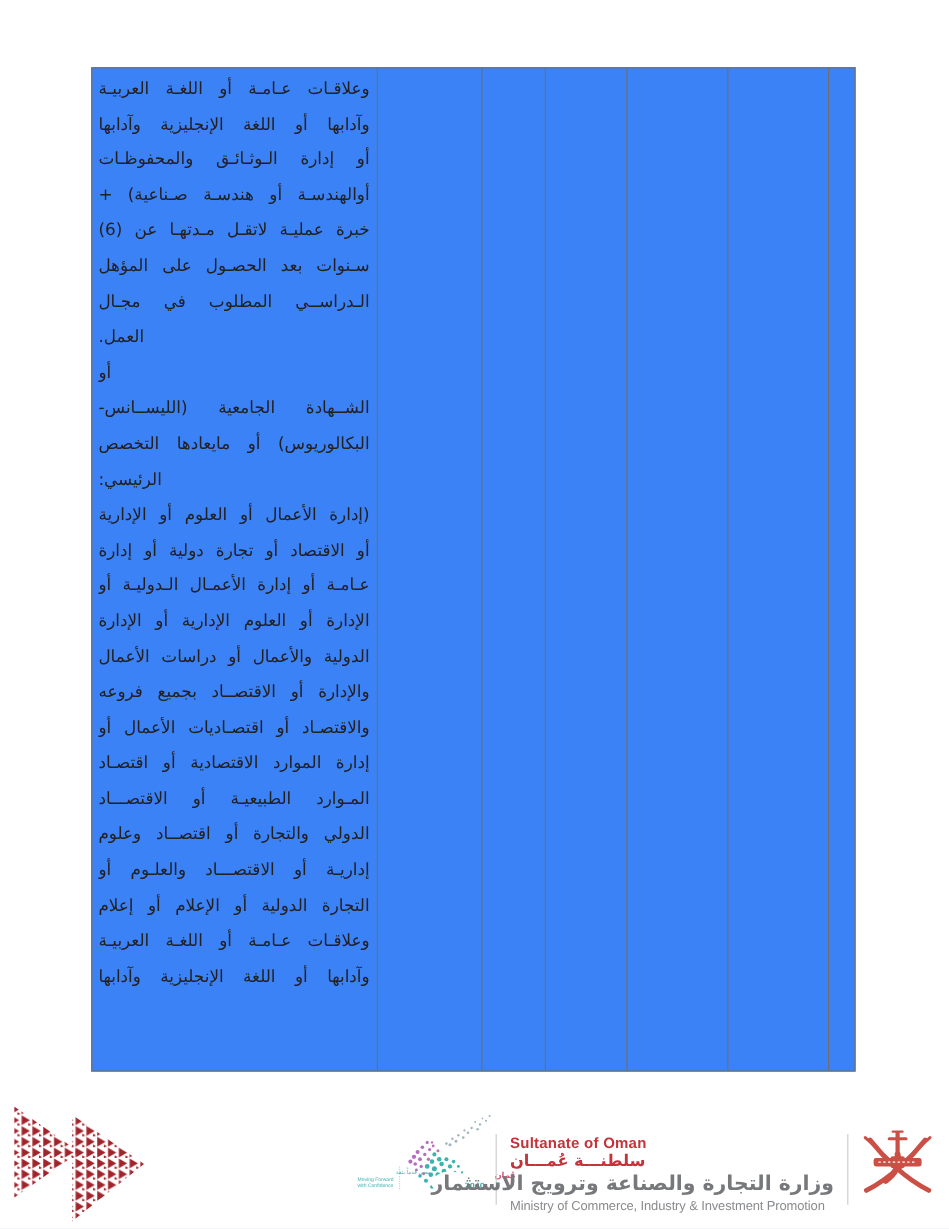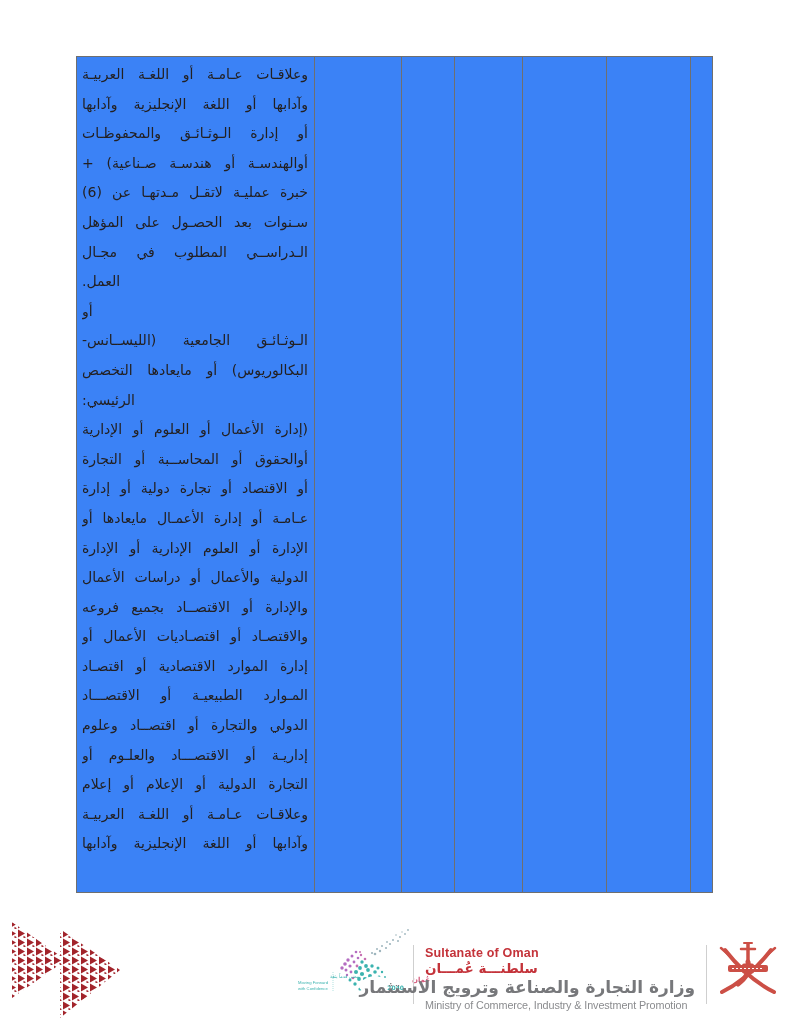--- a/index.html
+++ b/index.html
@@ -65,27 +65,26 @@
     <div class="cell req-cell">
         <div class="tline just">وعلاقـات عـامـة أو اللغـة العربيـة</div>
         <div class="tline just">وآدابها أو اللغة الإنجليزية وآدابها</div>
         <div class="tline just">أو إدارة الـوثـائـق والمحفوظـات</div>
         <div class="tline just">أوالهندسـة أو هندسـة صـناعية) +</div>
         <div class="tline just">خبرة عمليـة لاتقـل مـدتهـا عن (6)</div>
         <div class="tline just">سـنوات بعد الحصـول على المؤهل</div>
         <div class="tline just">الـدراســي المطلوب في مجـال</div>
         <div class="tline">العمل.</div>
         <div class="tline">أو</div>
-        <div class="tline just">الـوثـائـق الجامعية (الليســانس-</div>
+        <div class="tline just">الشــهادة الجامعية (الليســانس-</div>
         <div class="tline just">البكالوريوس) أو مايعادها التخصص</div>
         <div class="tline">الرئيسي:</div>
         <div class="tline just">(إدارة الأعمال أو العلوم أو الإدارية</div>
-        <div class="tline just">أوالحقوق أو المحاســبة أو التجارة</div>
         <div class="tline just">أو الاقتصاد أو تجارة دولية أو إدارة</div>
-        <div class="tline just">عـامـة أو إدارة الأعمـال مايعادها أو</div>
+        <div class="tline just">عـامـة أو إدارة الأعمـال الـدوليـة أو</div>
         <div class="tline just">الإدارة أو العلوم الإدارية أو الإدارة</div>
         <div class="tline just">الدولية والأعمال أو دراسات الأعمال</div>
         <div class="tline just">والإدارة أو الاقتصــاد بجميع فروعه</div>
         <div class="tline just">والاقتصـاد أو اقتصـاديات الأعمال أو</div>
         <div class="tline just">إدارة الموارد الاقتصادية أو اقتصـاد</div>
         <div class="tline just">المـوارد الطبيعيـة أو الاقتصـــاد</div>
         <div class="tline just">الدولي والتجارة أو اقتصــاد وعلوم</div>
         <div class="tline just">إداريـة أو الاقتصـــاد والعلـوم أو</div>
         <div class="tline just">التجارة الدولية أو الإعلام أو إعلام</div>
         <div class="tline just">وعلاقـات عـامـة أو اللغـة العربيـة</div>

